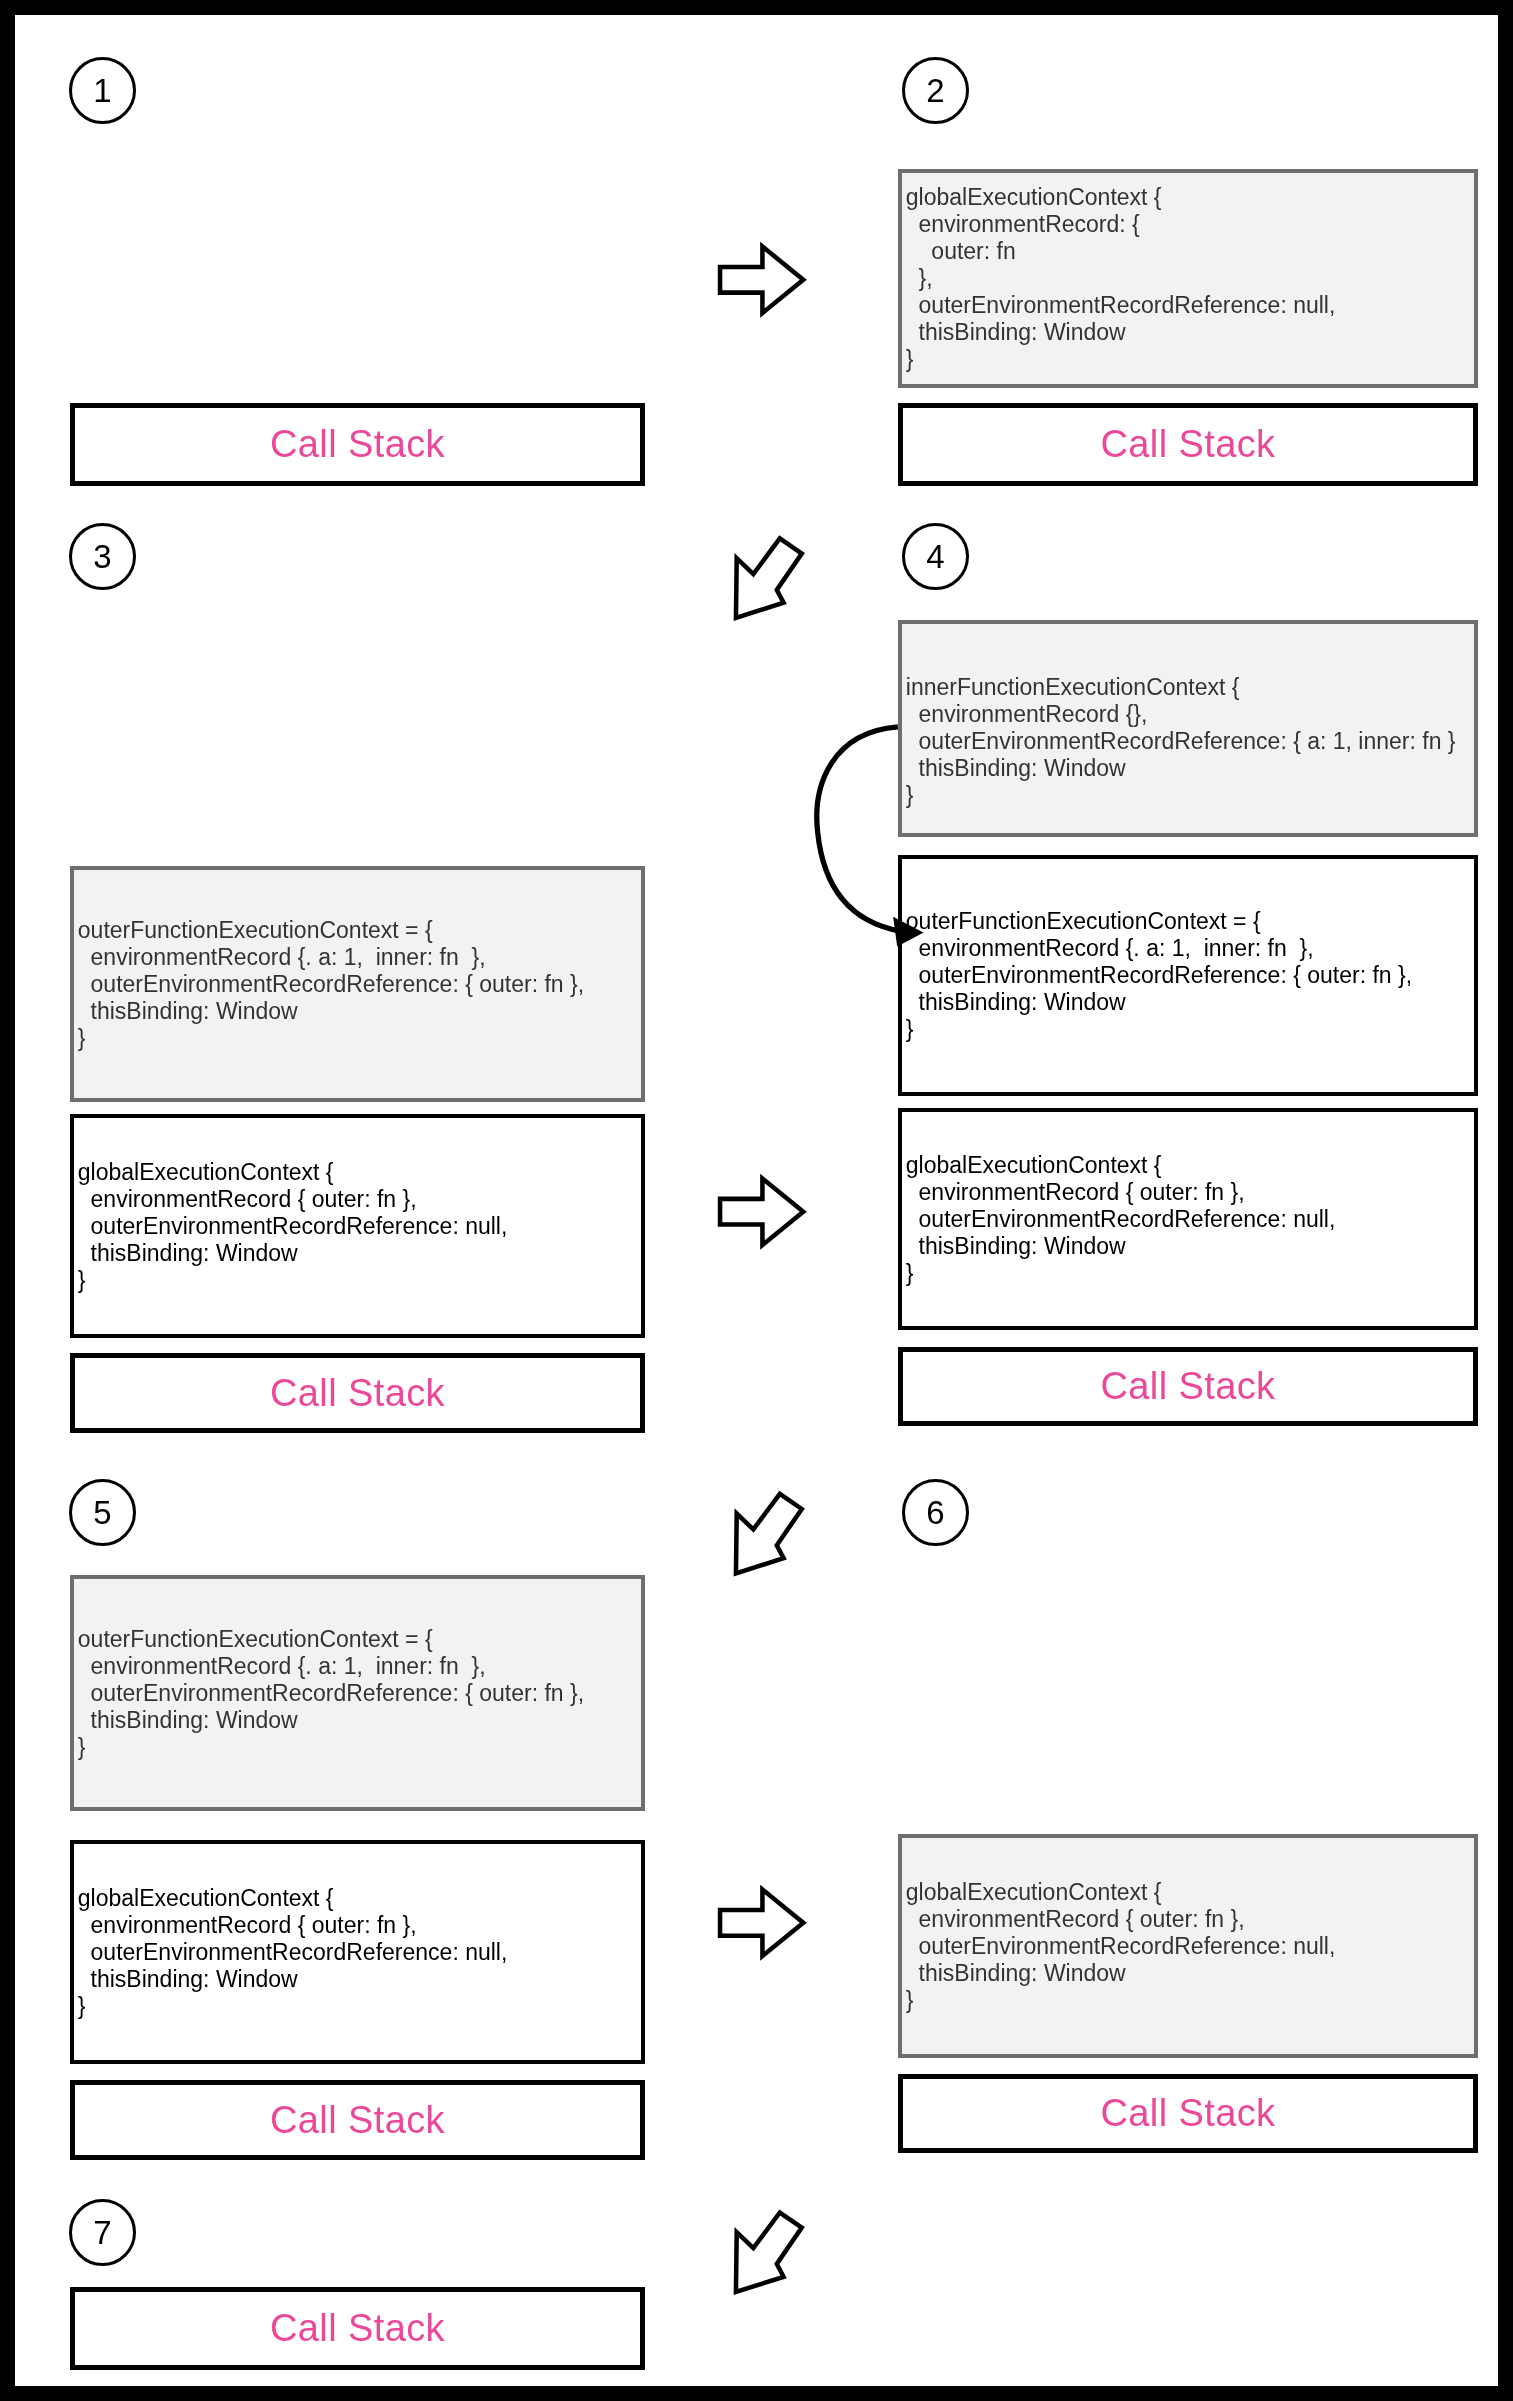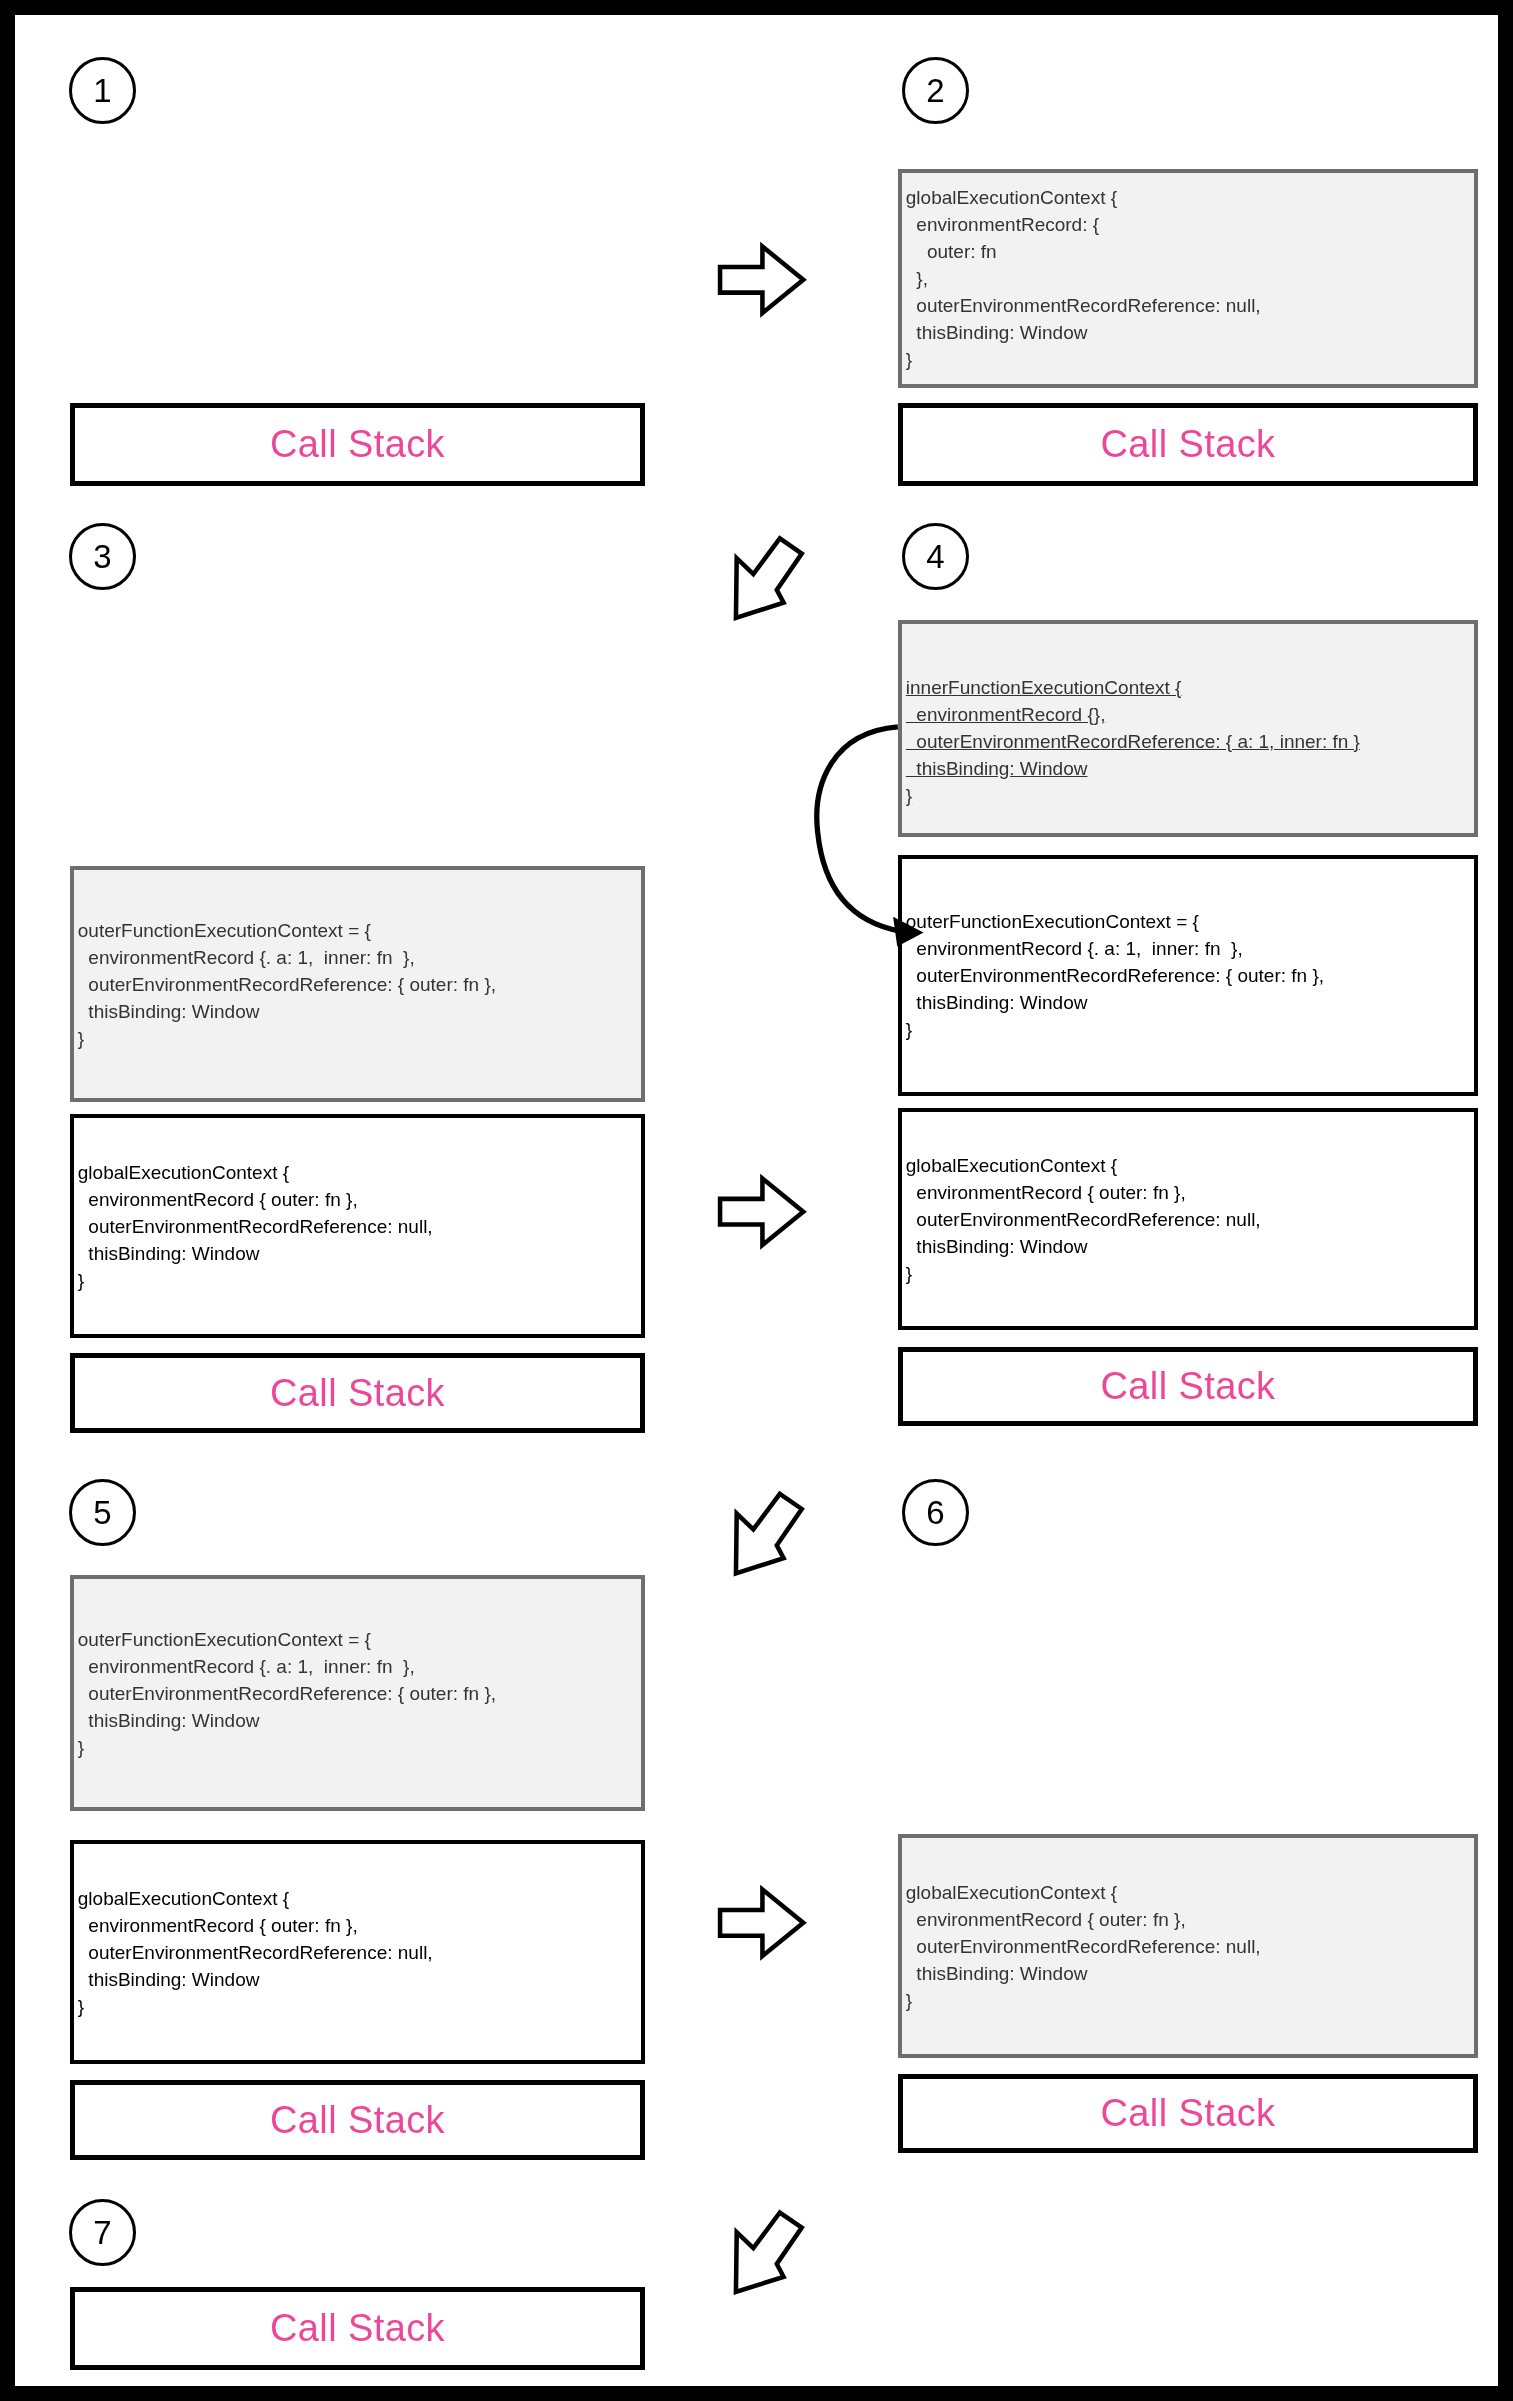--- a/index.html
+++ b/index.html
@@ -19,35 +19,35 @@
     border-radius:50%;
     background:#fff;
     display:flex;align-items:center;justify-content:center;
     font-size:33px;color:#000;
   }
   .code-box{
     position:absolute;
     box-sizing:border-box;
     display:flex;flex-direction:column;justify-content:center;
     white-space:pre;
-    font-size:19px;line-height:27px;
+    font-size:23px;line-height:27px;
     padding-left:3.8px;
     overflow:hidden;
   }
   .code-box.gray{
     border:4.5px solid #6e6e6e;
     background:#f2f2f2;
     color:#333333;
   }
   .code-box.white{
     border:4.5px solid #000000;
     background:#ffffff;
     color:#000000;
   }
-  .code-box.top-pad{justify-content:flex-start;text-decoration:underline;}
+  .code-box.top-pad{justify-content:flex-start;}
   .call-stack{
     position:absolute;
     box-sizing:border-box;
     border:5.3px solid #000;
     background:#fff;
     display:flex;align-items:center;justify-content:center;
     font-size:38px;color:#ec4899;
     letter-spacing:0.4px;
   }
   

